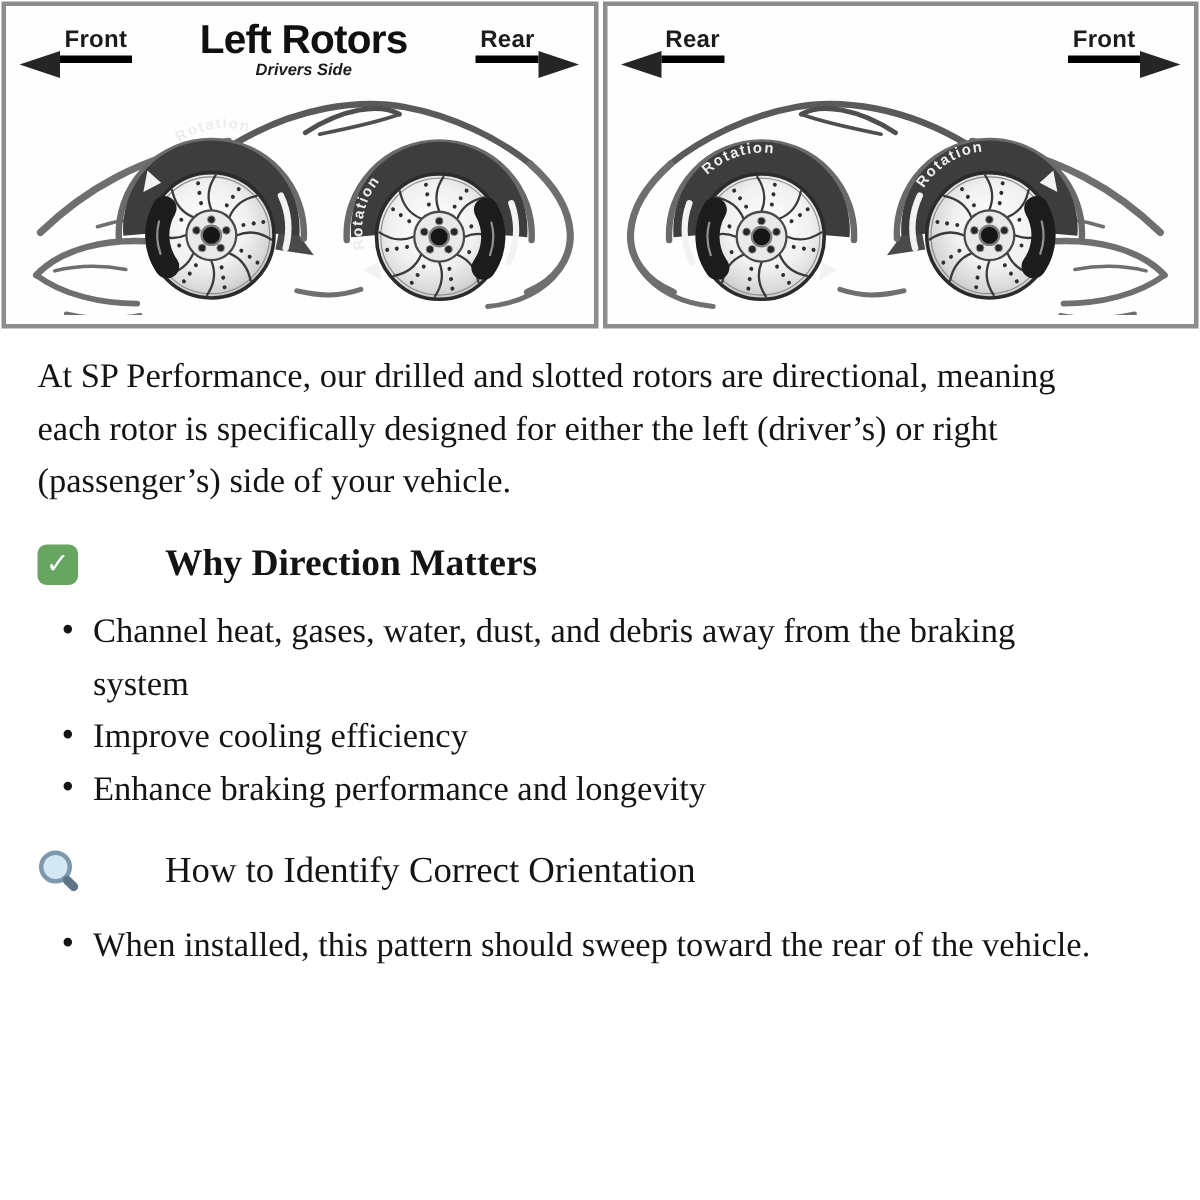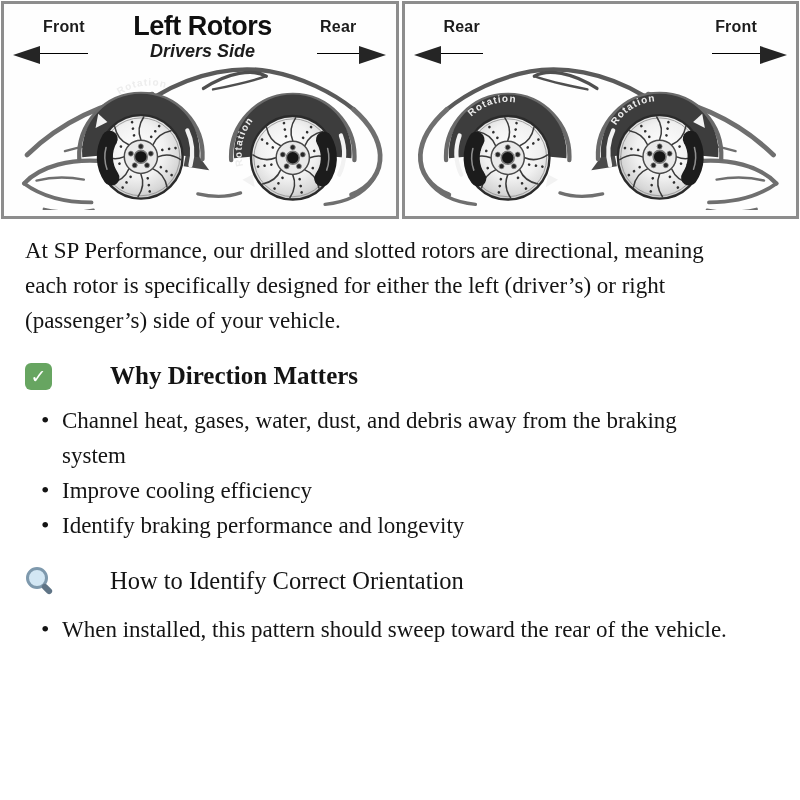--- a/index.html
+++ b/index.html
@@ -6,24 +6,24 @@
   html,body { margin:0; padding:0; background:#fff; }
   .page { position:relative; width:800px; height:800px; background:#fff; overflow:hidden;
           font-family:"Liberation Serif", serif; color:#141414; }
 
   
   .diagram { display:flex; gap:3px; padding:1px 1px 0 1px; }
   .panel { flex:1; height:218px; border:3px solid #8d8d8d; background:#fefefe; overflow:hidden; }
   .panel-header { display:flex; justify-content:space-between; align-items:flex-start; padding:9px 9px 0 9px; height:56px; }
   .panel-titles { text-align:center; margin-top:0; }
   .panel-title { font-family:"Liberation Sans", sans-serif; font-weight:bold; font-size:27px; line-height:1; letter-spacing:-0.5px; color:#101010; }
-  .panel-subtitle { font-family:"Liberation Sans", sans-serif; font-style:italic; font-weight:bold; font-size:18px; line-height:1.15; color:#1c1c1c; margin-top:1px; }
+  .panel-subtitle { font-family:"Liberation Sans", sans-serif; font-style:italic; font-weight:bold; font-size:11px; line-height:1.15; color:#1c1c1c; margin-top:1px; }
   .dir { display:flex; align-items:flex-end; margin-top:6px; }
   .dir-label { font-family:"Liberation Sans", sans-serif; font-weight:bold; font-size:16px; line-height:1;
-               color:#1c1c1c; border-bottom:1px solid #000000; padding:0 3px 18px 3px; letter-spacing:.2px; }
+               color:#1c1c1c; border-bottom:5px solid #000000; padding:0 3px 2px 3px; letter-spacing:.2px; }
   .tri { width:0; height:0; border-top:9px solid transparent; border-bottom:9px solid transparent; margin-bottom:-10px; }
   .tri-left  { border-right:27px solid #252525; }
   .tri-right { border-left:27px solid #252525; }
 
   .car-svg { display:block; width:100%; height:150px; margin-top:0; }
   .rot-text { font-family:"Liberation Sans", sans-serif; font-weight:bold; font-size:10.5px; letter-spacing:1.1px; fill:#ededed; }
   .rot-tail { stroke:#f2f2f2; stroke-width:4.5; fill:none; stroke-linecap:round; }
   .rot-head { fill:#f2f2f2; stroke:none; }
 
   
@@ -196,21 +196,21 @@
 
     <div class="sec-heading">
       <span class="check-emoji"></span>
       <span>Why Direction Matters</span>
     </div>
 
 
     <ul class="blist">
       <li>Channel heat, gases, water, dust, and debris away from the braking system</li>
       <li>Improve cooling efficiency</li>
-      <li>Identify braking performance and longevity</li>
+      <li>Enhance braking performance and longevity</li>
     </ul>
 
     <div class="sec-heading regular">
       <span class="mag-emoji"></span>
       <span>How to Identify Correct Orientation</span>
     </div>
 
     <ul class="blist second">
       <li>When installed, this pattern should sweep toward the rear of the vehicle.</li>
     </ul>

